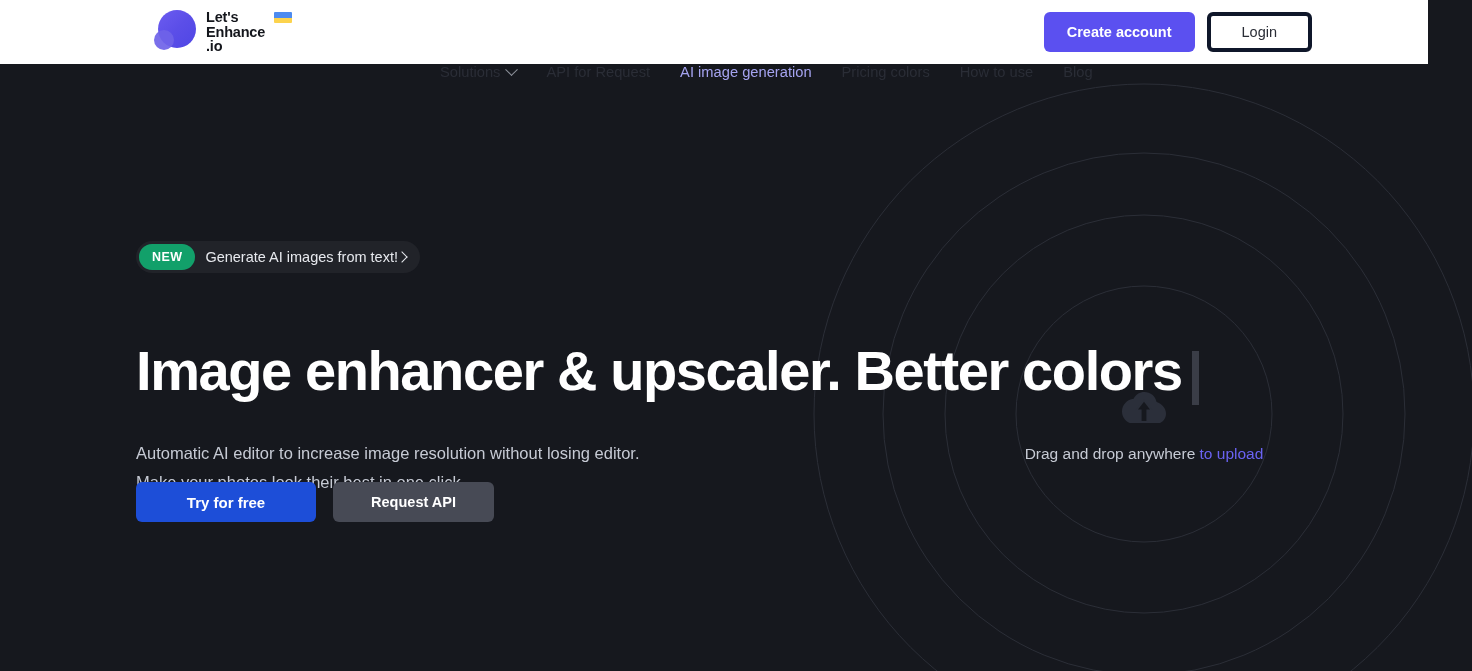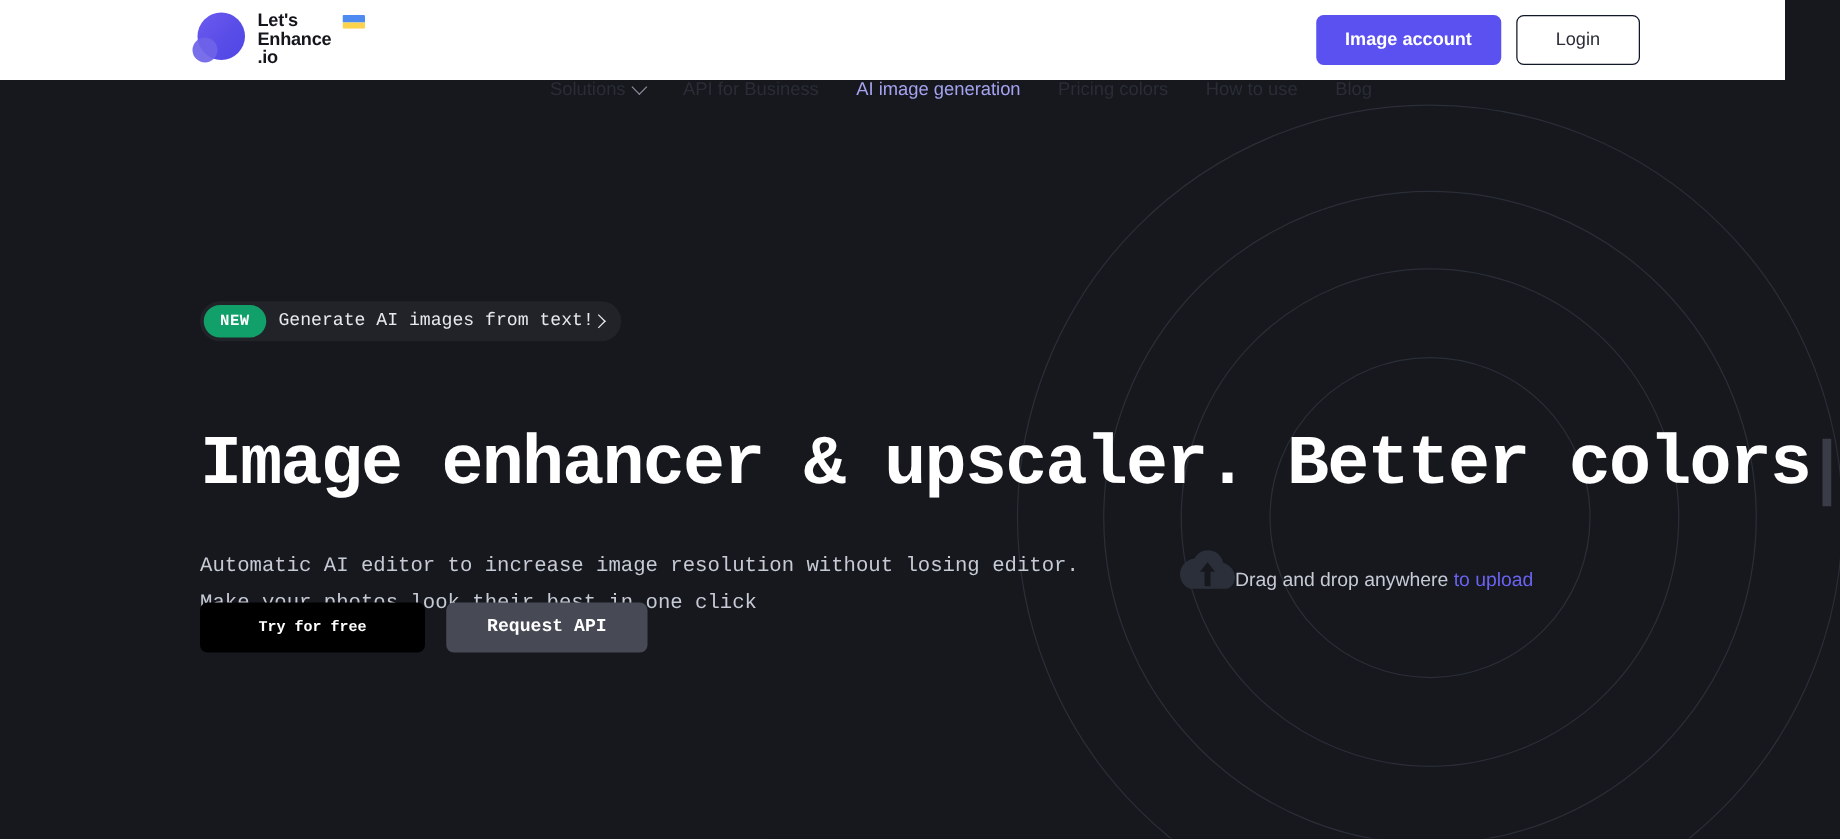--- a/index.html
+++ b/index.html
@@ -122,21 +122,21 @@
     background: #5b50f0;
     color: #fff;
     font-size: 14.5px;
     font-weight: 700;
     font-family: inherit;
     cursor: pointer;
   }
   .btn-login {
     height: 40px;
     padding: 0 31px;
-    border: 1px solid #0f172a;
+    border: 4px solid #0f172a;
     border-radius: 6px;
     background: #fff;
     color: #2a2d36;
     font-size: 14.5px;
     font-family: inherit;
     cursor: pointer;
   }
 
   
   .hero {
@@ -144,25 +144,24 @@
     width: 1472px;
     height: 607px;
     background: #16181e;
     overflow: hidden;
   }
 
   .rings { position: absolute; left: 0; top: 0; width: 1472px; height: 607px; }
 
   .hero-inner {
     position: absolute;
-    left: 160px;
+    left: 136px;
     top: 0;
     width: 1160px;
     height: 607px;
-    font-family: Liberation Mono, monospace;
   }
 
   .badge-pill {
     position: absolute;
     left: 0;
     top: 177px;
     height: 32px;
     display: inline-flex;
     align-items: center;
     background: #212329;
@@ -231,23 +230,23 @@
     left: 0;
     top: 418px;
     display: flex;
     gap: 17px;
   }
   .btn-try {
     width: 180px;
     height: 40px;
     border: none;
     border-radius: 6px;
-    background: #000000;
+    background: #1d4ed8;
     color: #ffffff;
-    font-size: 12px;
+    font-size: 15px;
     font-weight: 700;
     font-family: inherit;
     cursor: pointer;
   }
   .btn-api {
     width: 161px;
     height: 40px;
     border: none;
     border-radius: 6px;
     background: #474a55;
@@ -259,21 +258,21 @@
   }
 
   
   .dropzone {
     position: absolute;
     left: 944px;
     top: 325px;
     width: 400px;
     height: 130px;
     display: flex;
-    flex-direction: row;
+    flex-direction: column;
     align-items: center;
     cursor: pointer;
   }
   .cloud-icon { width: 44px; height: 34px; }
   .drop-text {
     margin-top: 22px;
     font-size: 15.5px;
     color: #c6cad4;
     white-space: nowrap;
   }
@@ -299,38 +298,38 @@
       </div>
     </div>
   </div>
 
   <nav class="nav">
     <div class="nav-item">
       <span>Solutions</span>
       <span class="chev"></span>
     </div>
     <div class="nav-item">
-      <span>API for Business</span>
+      <span>API for Request</span>
     </div>
     <div class="nav-item accent">
       <span>AI image generation</span>
     </div>
     <div class="nav-item">
       <span>Pricing colors</span>
     </div>
     <div class="nav-item">
       <span>How to use</span>
     </div>
     <div class="nav-item">
       <span>Blog</span>
     </div>
   </nav>
 
   <div class="header-actions">
-    <button class="btn-create">Image account</button>
+    <button class="btn-create">Create account</button>
     <button class="btn-login">Login</button>
   </div>
 </div>
 
 <div class="hero">
 
   <svg class="rings" viewBox="0 0 1472 607" preserveAspectRatio="none">
     <g fill="none" stroke="#2b2e37" stroke-width="1">
       <circle cx="1144" cy="350" r="128"></circle>
       <circle cx="1144" cy="350" r="199"></circle>

